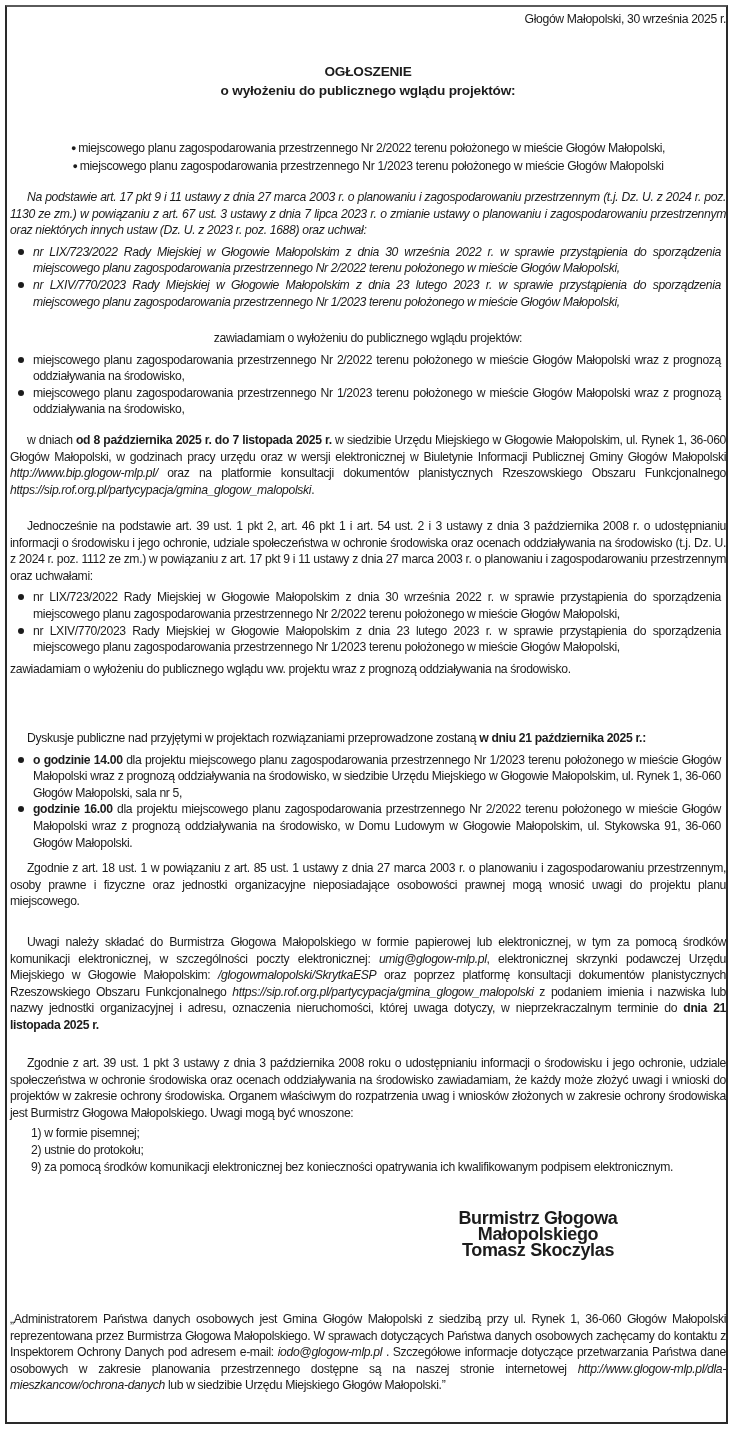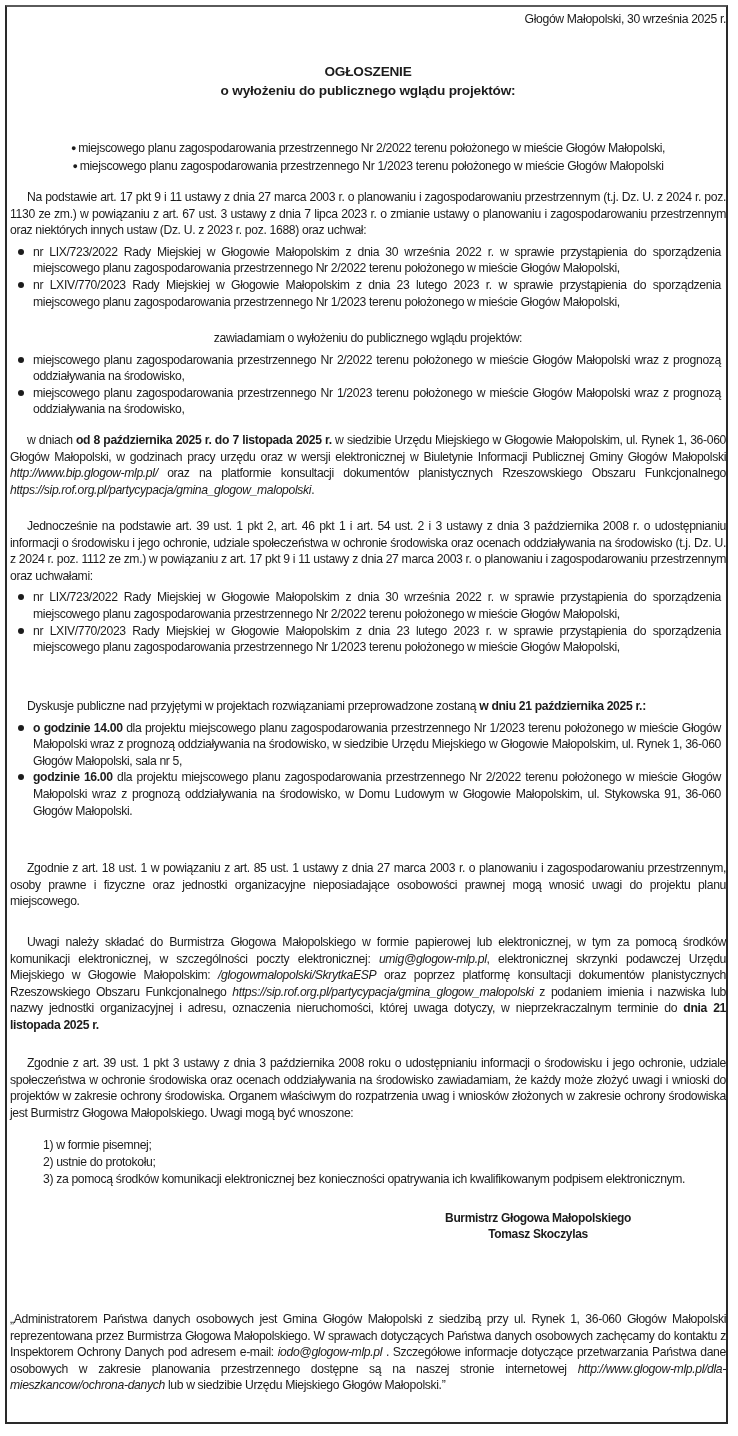--- a/index.html
+++ b/index.html
@@ -25,23 +25,23 @@
   b { font-weight: bold; }
   i { font-style: italic; }
   ul.bullets { list-style: none; margin: 5px; padding: 0; }
   ul.bullets li { position: relative; padding-left: 18px; text-align: justify; }
   ul.bullets li::before {
     content: ""; position: absolute; left: 3px; top: 5px; width: 6px; height: 6px;
     background: #1c1c1c; border-radius: 50%;
   }
   ul.center-bullets { list-style: none; margin: 0; padding: 0; text-align: center; }
   ul.center-bullets li::before { content: "\25CF\00a0"; font-size: 9px; position: relative; top: -1px; }
-  ol.numbered { list-style: none; margin: 16px; padding: 0; }
+  ol.numbered { list-style: none; margin: 4px; padding: 0; }
   ol.numbered li { text-indent: 17px; text-align: justify; }
-  .sig { font-weight: bold; text-align: center; width: 260px; left: 398px; font-size: 12px; line-height: 16px; }
+  .sig { font-weight: bold; text-align: center; width: 260px; left: 398px; font-size: 18px; line-height: 16px; }
   .clause-title { font-weight: bold; text-align: center; font-size: 12.6px; }
 </style>
 </head>
 <body>
 
 <div class="frame"></div>
 
 <div class="doc">
 
   <div class="abs right" style="top:11px;">Głogów Małopolski, 30 września 2025  r.</div>
@@ -49,21 +49,21 @@
   <div class="abs" style="top:62px;">
     <div class="title">OGŁOSZENIE</div>
     <div class="title">o wyłożeniu do publicznego wglądu projektów:</div>
   </div>
 
   <ul class="abs center-bullets" style="top:140px;">
     <li>miejscowego planu zagospodarowania przestrzennego Nr  2/2022 terenu położonego w mieście Głogów Małopolski,</li>
     <li>miejscowego planu zagospodarowania przestrzennego Nr  1/2023 terenu położonego w mieście Głogów Małopolski</li>
   </ul>
 
-  <div class="abs" style="top:189px;">
+  <div class="abs" style="top:189px;font-style:italic;">
     <div class="just indent">Na podstawie art.  17 pkt  9 i 11 ustawy z dnia 27 marca 2003  r. o planowaniu i zagospodarowaniu przestrzennym (t.j. Dz.  U. z 2024  r. poz.  1130 ze zm.) w powiązaniu z art.  67 ust.  3 ustawy z dnia 7 lipca 2023  r. o zmianie ustawy o planowaniu i zagospodarowaniu przestrzennym oraz niektórych innych ustaw (Dz.  U. z 2023  r. poz.  1688) oraz uchwał:</div>
     <ul class="bullets">
       <li>nr LIX/723/2022 Rady Miejskiej w Głogowie Małopolskim z dnia 30 września 2022  r. w sprawie przystąpienia do sporządzenia miejscowego planu zagospodarowania przestrzennego Nr  2/2022 terenu położonego w mieście Głogów Małopolski,</li>
       <li>nr LXIV/770/2023 Rady Miejskiej w Głogowie Małopolskim z dnia 23 lutego 2023  r. w sprawie przystąpienia do sporządzenia miejscowego planu zagospodarowania przestrzennego Nr  1/2023 terenu położonego w mieście Głogów Małopolski,</li>
     </ul>
   </div>
 
   <div class="abs" style="top:330px;">
     <div class="center">zawiadamiam o wyłożeniu do publicznego wglądu projektów:</div>
     <ul class="bullets">
@@ -73,40 +73,41 @@
   </div>
 
   <div class="abs just indent" style="top:432px;"><span>w dniach </span><b>od 8 października 2025  r. do 7 listopada 2025  r.</b><span> w siedzibie Urzędu Miejskiego w Głogowie Małopolskim, ul.  Rynek 1, 36-060 Głogów Małopolski, w godzinach pracy urzędu oraz w wersji elektronicznej w Biuletynie Informacji Publicznej Gminy Głogów Małopolski </span><i>http://www.bip.glogow-mlp.pl/</i><span> oraz na platformie konsultacji dokumentów planistycznych Rzeszowskiego Obszaru Funkcjonalnego </span><i>https://sip.rof.org.pl/partycypacja/gmina_glogow_malopolski</i><span>.</span></div>
 
   <div class="abs" style="top:518px;">
     <div class="just indent">Jednocześnie na podstawie art.  39 ust.  1 pkt  2, art.  46 pkt  1 i art.  54 ust.  2 i 3 ustawy z dnia 3 października 2008  r. o udostępnianiu informacji o środowisku i jego ochronie, udziale społeczeństwa w ochronie środowiska oraz ocenach oddziaływania na środowisko (t.j.  Dz.  U. z 2024  r. poz.  1112 ze zm.) w powiązaniu z art.  17 pkt  9 i 11 ustawy z dnia 27 marca 2003  r. o planowaniu i zagospodarowaniu przestrzennym oraz uchwałami:</div>
     <ul class="bullets">
       <li>nr LIX/723/2022 Rady Miejskiej w Głogowie Małopolskim z dnia 30 września 2022  r. w sprawie przystąpienia do sporządzenia miejscowego planu zagospodarowania przestrzennego Nr  2/2022 terenu położonego w mieście Głogów Małopolski,</li>
       <li>nr LXIV/770/2023 Rady Miejskiej w Głogowie Małopolskim z dnia 23 lutego 2023  r. w sprawie przystąpienia do sporządzenia miejscowego planu zagospodarowania przestrzennego Nr  1/2023 terenu położonego w mieście Głogów Małopolski,</li>
     </ul>
+    <div>zawiadamiam o wyłożeniu do publicznego wglądu ww. projektu wraz z prognozą oddziaływania na środowisko.</div>
   </div>
 
-  <div class="abs" style="top:698px;">
+  <div class="abs" style="top:730px;">
     <div class="just indent"><span>Dyskusje publiczne nad przyjętymi w projektach rozwiązaniami przeprowadzone zostaną </span><b>w dniu 21 października 2025  r.:</b></div>
     <ul class="bullets">
       <li><b>o godzinie 14.00</b><span> dla projektu miejscowego planu zagospodarowania przestrzennego Nr  1/2023 terenu położonego w mieście Głogów Małopolski wraz z prognozą oddziaływania na środowisko, w siedzibie Urzędu Miejskiego w Głogowie Małopolskim, ul.  Rynek 1, 36-060 Głogów Małopolski, sala nr 5,</span></li>
       <li><b>godzinie 16.00</b><span> dla projektu miejscowego planu zagospodarowania przestrzennego Nr 2/2022 terenu położonego w mieście Głogów Małopolski wraz z prognozą oddziaływania na środowisko, w  Domu Ludowym w Głogowie Małopolskim, ul. Stykowska 91, 36-060 Głogów Małopolski.</span></li>
     </ul>
   </div>
 
   <div class="abs just indent" style="top:860px;">Zgodnie z art.  18 ust.  1 w powiązaniu z art.  85 ust.  1 ustawy z dnia 27 marca 2003  r. o planowaniu i zagospodarowaniu przestrzennym, osoby prawne i fizyczne oraz jednostki organizacyjne nieposiadające osobowości prawnej mogą wnosić uwagi do projektu planu miejscowego.</div>
 
   <div class="abs just indent" style="top:934px;"><span>Uwagi należy składać do Burmistrza Głogowa Małopolskiego w formie papierowej lub elektronicznej, w tym za pomocą środków komunikacji elektronicznej, w szczególności poczty elektronicznej: </span><i>umig@glogow-mlp.pl</i><span>, elektronicznej skrzynki podawczej Urzędu Miejskiego w Głogowie Małopolskim: </span><i>/glogowmalopolski/SkrytkaESP</i><span> oraz poprzez platformę konsultacji dokumentów planistycznych Rzeszowskiego Obszaru Funkcjonalnego </span><i>https://sip.rof.org.pl/partycypacja/gmina_glogow_malopolski</i><span> z podaniem imienia i nazwiska lub nazwy jednostki organizacyjnej i adresu, oznaczenia nieruchomości, której uwaga dotyczy, w nieprzekraczalnym terminie do </span><b>dnia 21 listopada 2025  r.</b></div>
 
   <div class="abs" style="top:1055px;">
     <div class="just indent">Zgodnie z art.  39 ust.  1 pkt  3 ustawy z dnia 3 października 2008 roku o udostępnianiu informacji o środowisku i jego ochronie, udziale społeczeństwa w ochronie środowiska oraz ocenach oddziaływania na środowisko zawiadamiam, że każdy może złożyć uwagi i wnioski do projektów w zakresie ochrony środowiska. Organem właściwym do rozpatrzenia uwag i wniosków złożonych w zakresie ochrony środowiska jest Burmistrz Głogowa Małopolskiego. Uwagi mogą być wnoszone:</div>
     <ol class="numbered">
       <li>1) w formie pisemnej;</li>
       <li>2) ustnie do protokołu;</li>
-      <li>3) za pomocą środków komunikacji elektronicznej bez konieczności opatrywania ich kwalifikowanym podpisem elektronicznym.</li>
+      <li>9) za pomocą środków komunikacji elektronicznej bez konieczności opatrywania ich kwalifikowanym podpisem elektronicznym.</li>
     </ol>
   </div>
 
   <div class="abs sig" style="top:1210px;">
     <div>Burmistrz Głogowa Małopolskiego</div>
     <div>Tomasz Skoczylas</div>
   </div>
 
   <div class="abs" style="top:1311px;">
     <div class="just"><span>„Administratorem Państwa danych osobowych jest Gmina Głogów Małopolski z siedzibą przy ul. Rynek 1, 36-060 Głogów Małopolski reprezentowana przez Burmistrza Głogowa Małopolskiego. W sprawach dotyczących Państwa danych osobowych zachęcamy do kontaktu z Inspektorem Ochrony Danych pod adresem e-mail: </span><i>iodo@glogow-mlp.pl</i><span> . Szczegółowe informacje dotyczące przetwarzania Państwa dane osobowych w zakresie planowania przestrzennego  dostępne są na naszej stronie internetowej </span><i>http://www.glogow-mlp.pl/dla-mieszkancow/ochrona-danych</i><span> lub w siedzibie Urzędu Miejskiego Głogów Małopolski.”</span></div>

